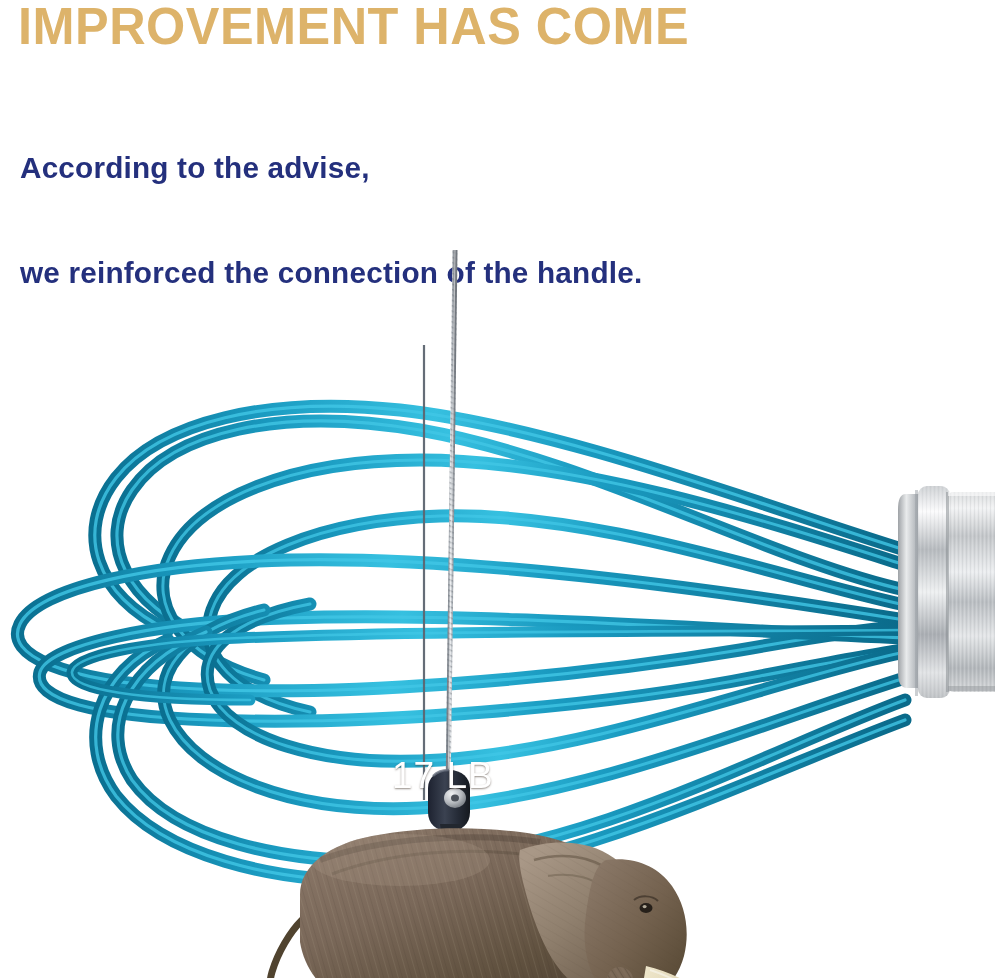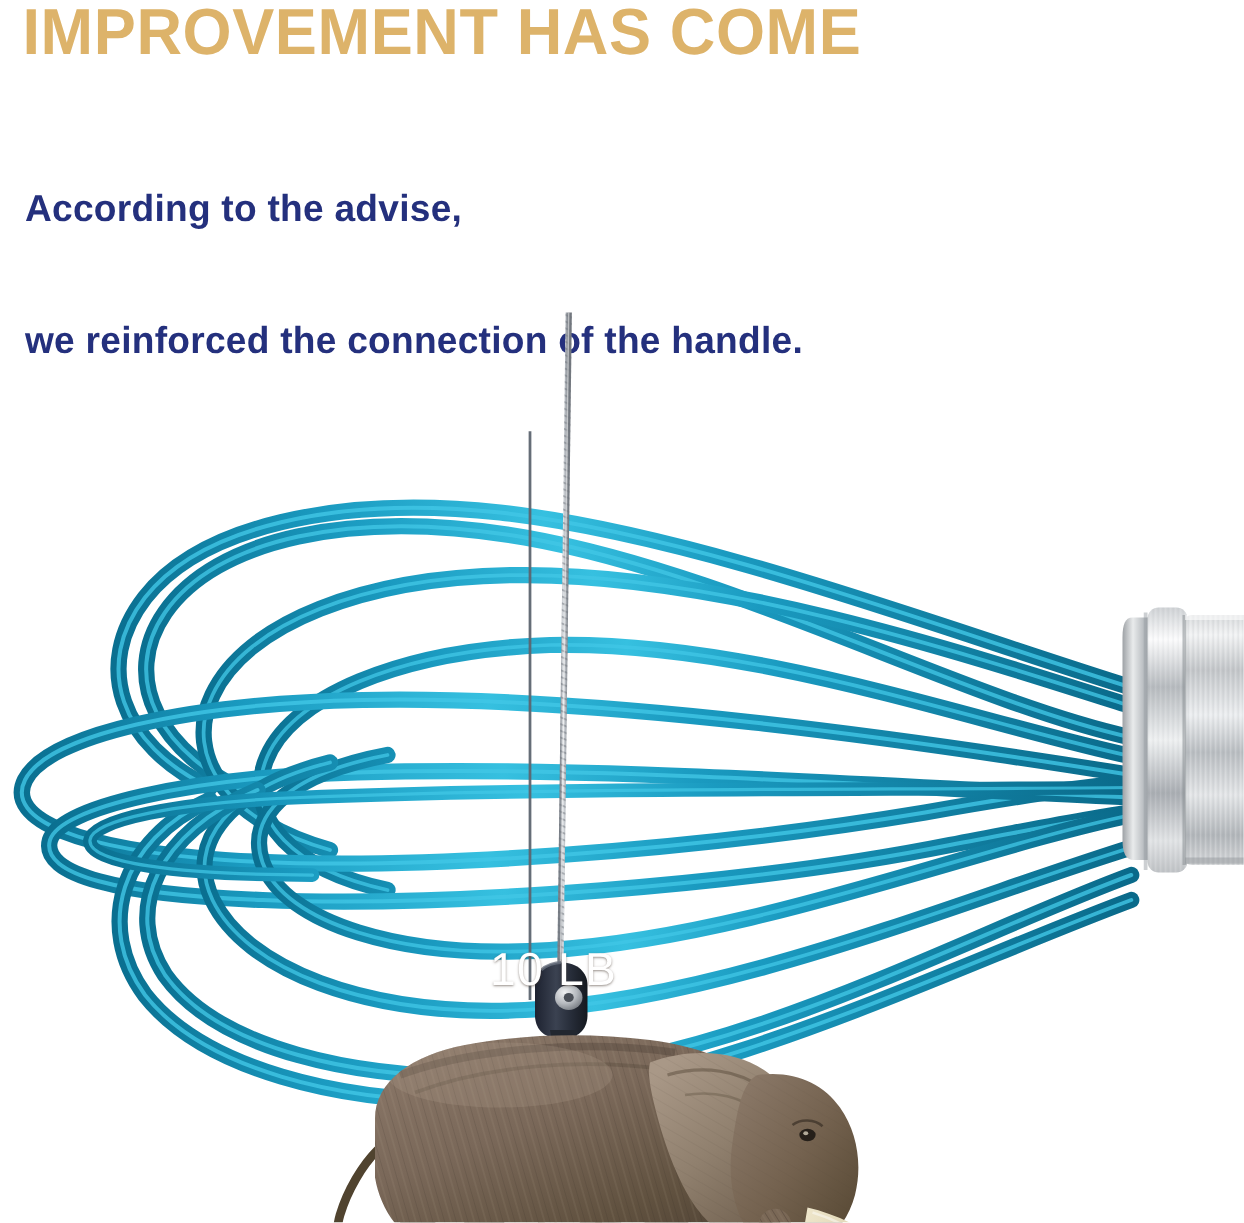--- a/index.html
+++ b/index.html
@@ -450,15 +450,15 @@
                  C646 932 664 944 684 940
                  C704 936 714 918 710 898
                  C706 880 692 872 680 878
                  C670 883 668 896 676 900" fill="none" stroke="url(#trunkTex)" stroke-width="26" stroke-linecap="round" opacity="0.9"></path>
         <path d="M612 824 C616 856 622 888 632 910" stroke="#9b8a74" stroke-width="4" fill="none" opacity="0.3"></path>
       </g>
 
     </svg>
   </div>
 
-  <div id="weight-label">10 LB</div>
+  <div id="weight-label">17 LB</div>
 
 </div>
 
 </body></html>

